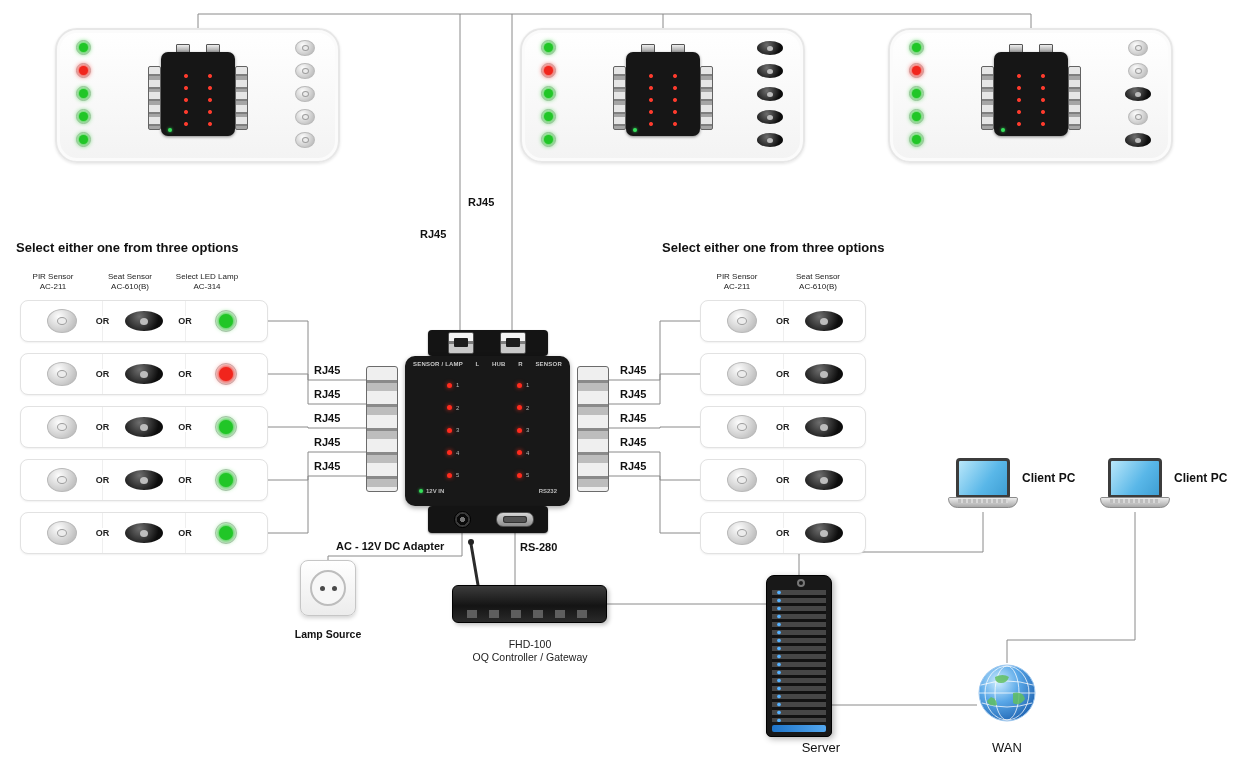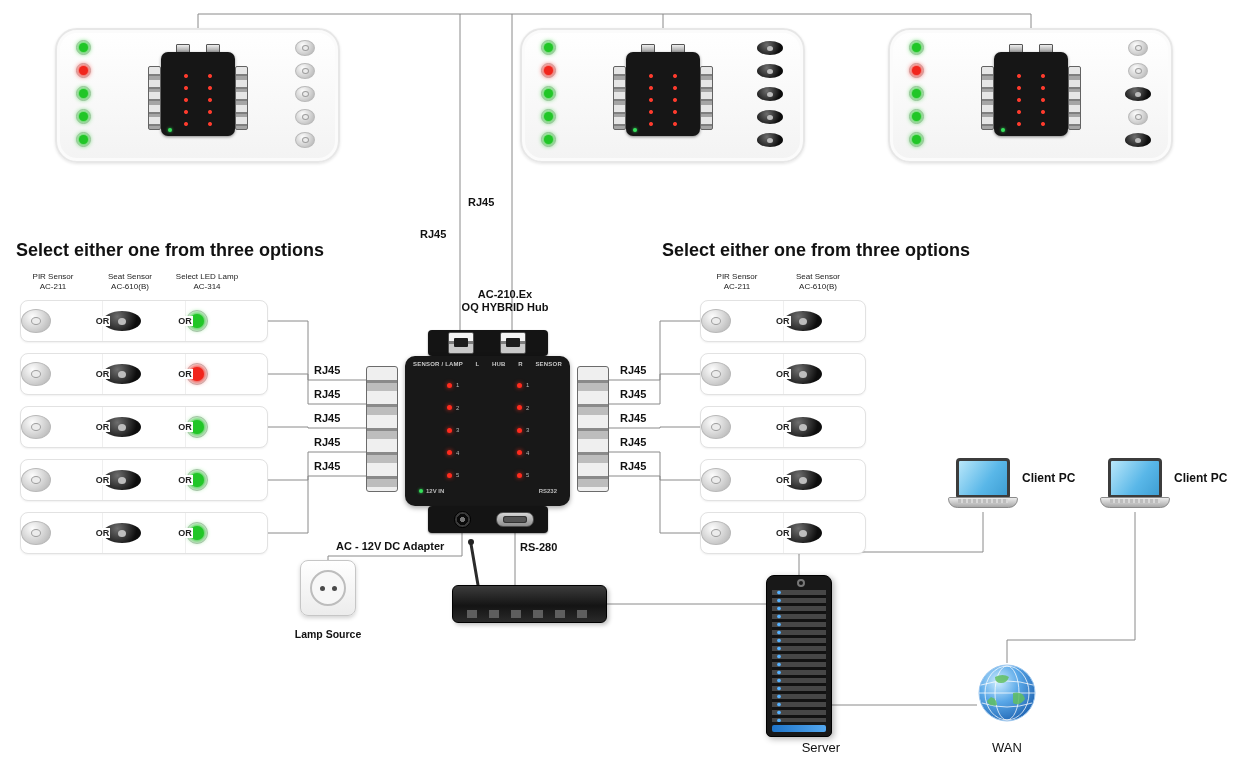--- a/index.html
+++ b/index.html
@@ -71,28 +71,28 @@
   .gdot-i{display:inline-block;width:4px;height:4px;border-radius:50%;background:#35e05a;box-shadow:0 0 3px rgba(53,224,90,.9);margin-right:3px;vertical-align:middle;}
   .dcjack{position:absolute;width:17px;height:17px;border-radius:50%;border:1px solid #000;
     background:radial-gradient(circle,#777 0 2.5px,#0a0a0a 2.5px 5.5px,#3a3a3a 5.5px);}
   .db9{position:absolute;width:38px;height:15px;border:1px solid #4c4c4c;border-radius:7px;
     background:linear-gradient(180deg,#d6d6d6,#8e8e8e);display:flex;align-items:center;justify-content:center;}
   .db9 i{display:block;width:24px;height:7px;background:#555;border-radius:3px;box-shadow:inset 0 0 0 1px #333;}
 
   
   .opt-row{position:absolute;height:42px;background:#fff;border:1px solid #e2e2e2;border-radius:8px;
     box-shadow:0 1px 2px rgba(0,0,0,.06);display:flex;align-items:stretch;}
-  .cell{flex:1;position:relative;display:flex;align-items:center;border-right:1px solid #efefef;}
+  .cell{flex:1;position:relative;display:flex;align-items:center;justify-content:center;border-right:1px solid #efefef;}
   .cell:last-child{border-right:none;}
   .opt-row .dome,.opt-row .seat,.opt-row .led{position:static;}
   .or{position:absolute;right:-8px;top:50%;transform:translateY(-50%);font-size:9px;font-weight:bold;background:#fff;padding:0 1px;z-index:2;color:#222;}
 
   
   .t-bold{position:absolute;font-weight:bold;color:#111;white-space:nowrap;}
-  .t11{font-size:11px;} .t12{font-size:12px;} .t125{font-size:18px;}
+  .t11{font-size:11px;} .t12{font-size:12px;} .t125{font-size:13px;}
   .t-label{position:absolute;color:#111;}
   .hd{position:absolute;text-align:center;font-weight:normal;font-size:8px;line-height:9.5px;color:#222;}
   .rj{position:absolute;font-weight:bold;font-size:11px;color:#111;background:rgba(255,255,255,.85);padding:0 2px;white-space:nowrap;}
 
   
   .outlet{position:absolute;width:56px;height:56px;background:linear-gradient(180deg,#fff,#ececec);
     border:1px solid #c6c6c6;border-radius:8px;box-shadow:0 2px 4px rgba(0,0,0,.18);
     display:flex;align-items:center;justify-content:center;}
   .outlet .face{width:36px;height:36px;border-radius:50%;background:#f7f7f7;border:2px solid #bdbdbd;
     display:flex;align-items:center;justify-content:center;gap:7px;}
@@ -259,24 +259,20 @@
   <div class="dome" style="left:1128px;top:109px">
       <i></i>
     </div>
   <div class="seat" style="left:1125px;top:133px">
       <i></i>
     </div>
 
   <span class="rj" style="left:466px;top:196px">RJ45</span>
   <span class="rj" style="left:418px;top:228px">RJ45</span>
 
-  <div class="hub-title" style="left:420px;top:288px;width:170px">
-    <span class="blk">AC-210.Ex</span>
-    <span class="blk">OQ HYBRID Hub</span>
-  </div>
   <div class="hubplate" style="left:428px;top:330px;width:120px;height:26px"></div>
   <div class="jacklg" style="left:448px;top:332px">
       <i></i>
     </div>
   <div class="jacklg" style="left:500px;top:332px">
       <i></i>
     </div>
 
   <div class="strip big" style="left:366px;top:366px"></div>
   <div class="strip big" style="left:577px;top:366px"></div>
@@ -549,20 +545,24 @@
   <div class="outlet" style="left:300px;top:560px">
     <div class="face">
         <i class="hole"></i>
         <i class="hole"></i>
       </div>
   </div>
   <div class="t-bold" style="left:286px;top:628px;width:84px;text-align:center;font-size:10.5px">Lamp Source</div>
 
   <div class="gatewaybox" style="left:452px;top:585px">
     <div class="gports"></div>
+  </div>
+  <div class="hd" style="left:445px;top:638px;width:170px;font-size:10.5px;line-height:12.5px">
+    <span class="blk">FHD-100</span>
+    <span class="blk">OQ Controller / Gateway</span>
   </div>
 
   <div class="server" style="left:766px;top:575px">
     <div class="pwr"></div>
     <div class="slats"></div>
     <div class="bstrip"></div>
   </div>
   <div class="t-label" style="left:760px;top:740px;width:80px;text-align:right;font-size:13px">Server</div>
 
   <svg class="abs" style="left:977px;top:663px" width="60" height="60" viewBox="0 0 60 60">

